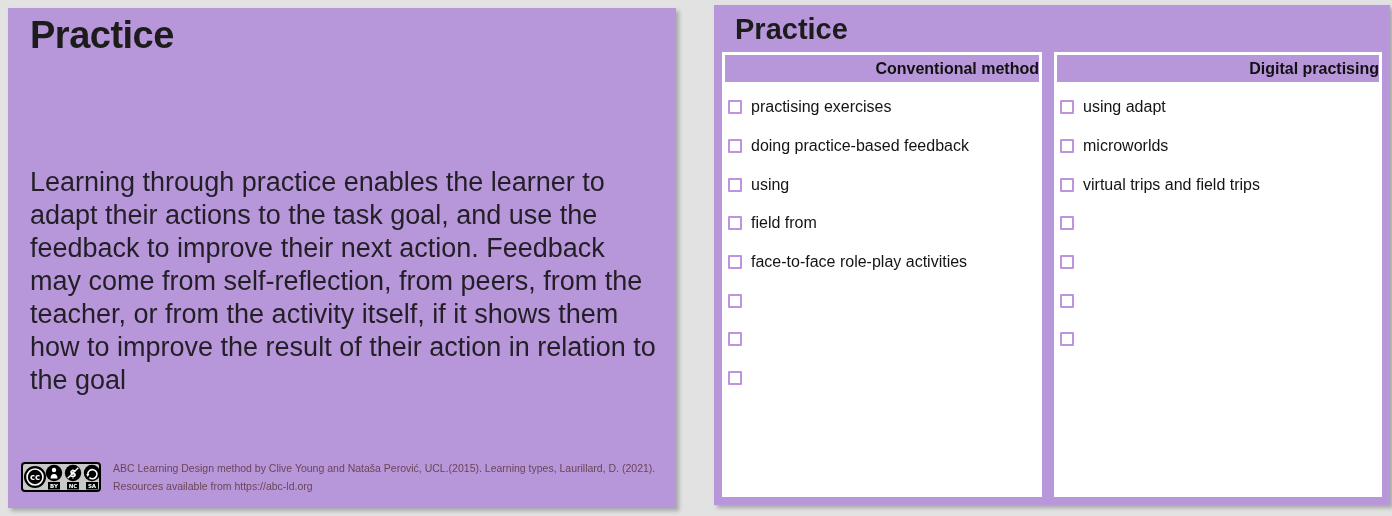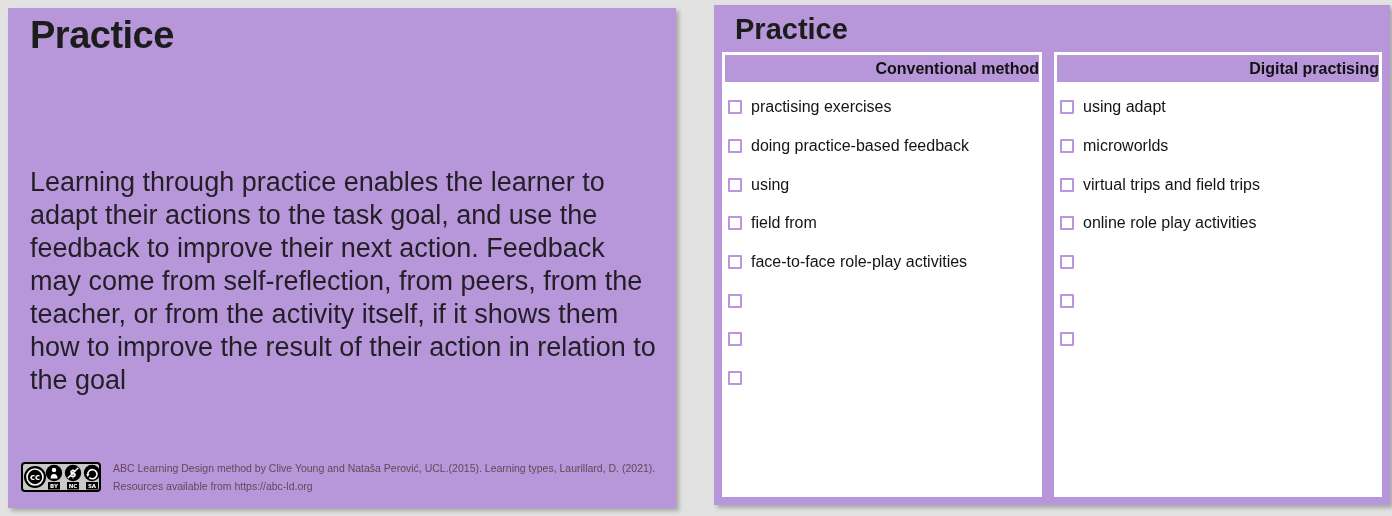--- a/index.html
+++ b/index.html
@@ -169,21 +169,20 @@
         <div class="row">
           <span class="cb"></span>
           <span class="cb-label">microworlds</span>
         </div>
         <div class="row">
           <span class="cb"></span>
           <span class="cb-label">virtual trips and field trips</span>
         </div>
         <div class="row">
           <span class="cb"></span>
-          <span class="cb-label">online role play activities</span>
         </div>
         <div class="row">
           <span class="cb"></span>
           <span class="cb-label"></span>
         </div>
         <div class="row">
           <span class="cb"></span>
           <span class="cb-label"></span>
         </div>
         <div class="row">

